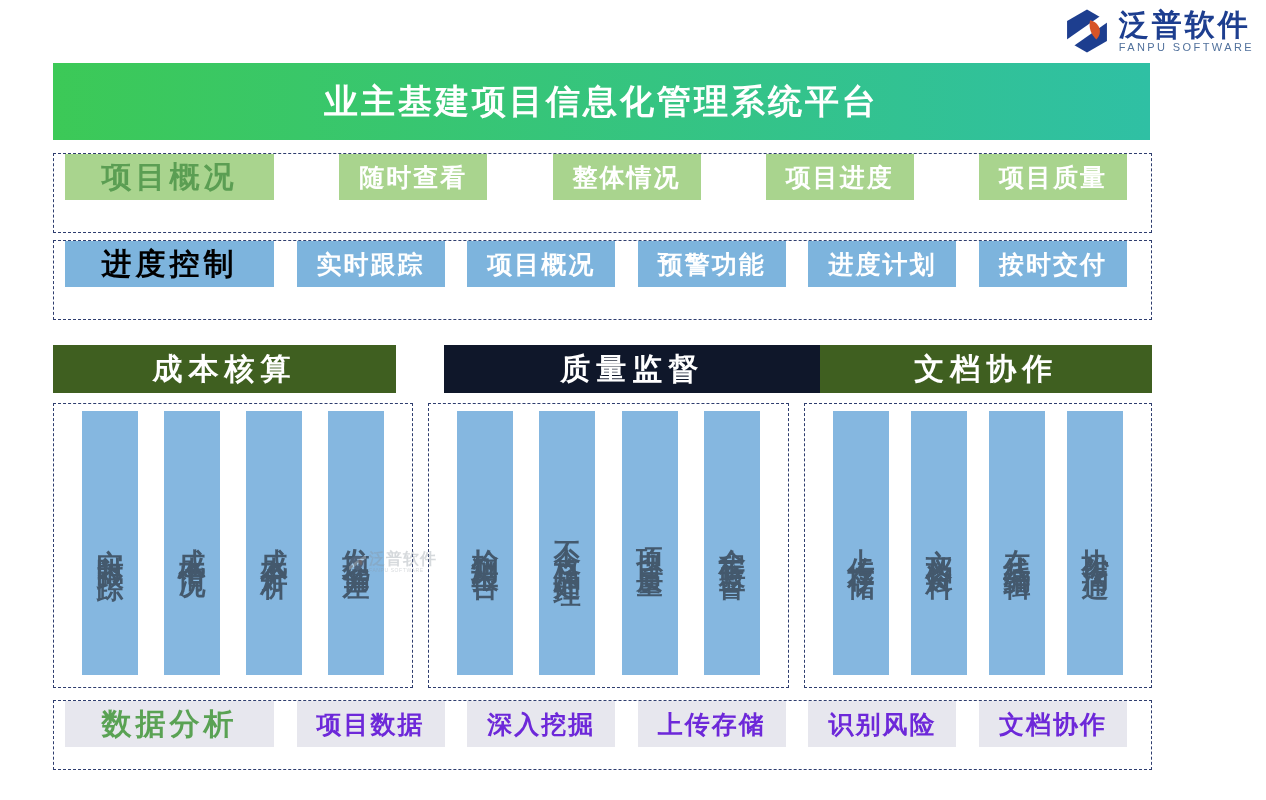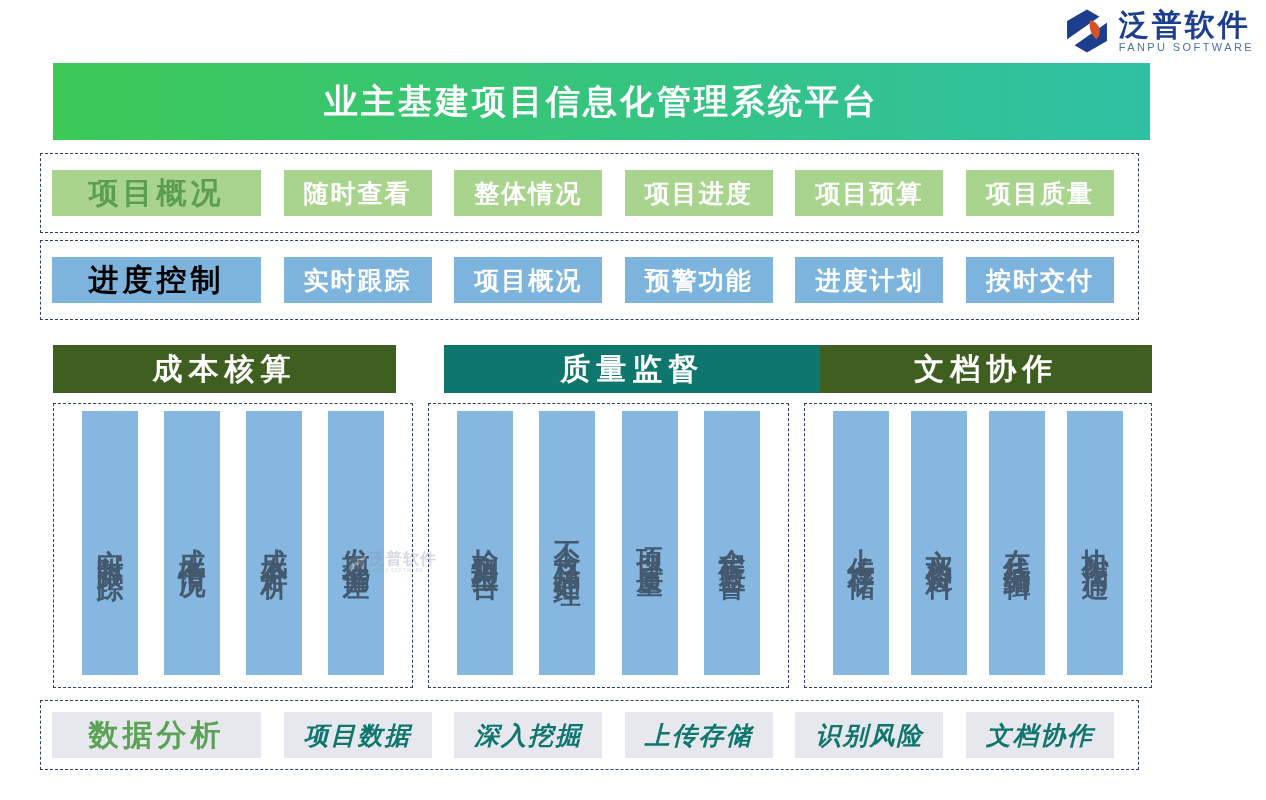--- a/index.html
+++ b/index.html
@@ -12,45 +12,45 @@
   .logo-name { font-size:30px; font-weight:bold; color:#1D3E8F; letter-spacing:3px; line-height:1.05; white-space:nowrap; }
   .logo-sub  { font-size:11px; color:#51719C; letter-spacing:2.4px; white-space:nowrap; }
 
   
   .banner { position:absolute; left:53px; top:63px; width:1097px; height:77px;
             background:linear-gradient(90deg,#3CC957,#2FC0A4);
             display:flex; align-items:center; justify-content:center; }
   .banner span { color:#ffffff; font-size:34px; font-weight:bold; letter-spacing:3px; }
 
   
-  .dashed-row { position:absolute; left:40px; width:1099px; box-sizing:border-box;
-                border:1.5px dashed #2E3D6E; display:flex; align-items:center;
+  .dashed-row { position:absolute; left:53px; width:1099px; box-sizing:border-box;
+                border:1.5px dashed #2E3D6E; display:flex; 
                 justify-content:space-between; padding:0 24px 0 11px; }
   .row1 { top:153px; height:80px; }
   .row2 { top:240px; height:80px; }
   .row-bottom { top:700px; height:70px; }
 
   .label-box { width:209px; height:46px; display:flex; align-items:center; justify-content:center;
                font-size:30px; font-weight:bold; letter-spacing:4px; }
   .item-box  { width:148px; height:46px; display:flex; align-items:center; justify-content:center;
                font-size:25px; font-weight:bold; letter-spacing:2px; }
   .green-label { background:#A9D48E; color:#5B9E53; }
   .green-item  { background:#A9D48E; color:#ffffff;margin-left:9px; }
   .blue-label  { background:#7DB4DD; color:#000000; }
   .blue-item   { background:#7DB4DD; color:#ffffff; }
   .gray-label  { background:#E7E7EE; color:#5AA254; }
-  .gray-item   { background:#E7E7EE; color:#0f766e;font-style:italic; }
+  .gray-item   { background:#E7E7EE; color:#6d28d9; }
 
   
   .headers-grid { position:absolute; left:53px; top:345px; width:1099px;
                   display:flex; justify-content:space-between; }
   .col-header { height:48px; display:flex; align-items:center; justify-content:center;
                 color:#ffffff; font-size:30px; font-weight:bold; letter-spacing:6px; }
   .hdr-1 { width:360px; background:#3F5F20; }
-  .hdr-2 { width:395px; background:#0f766e;margin-left:48px; }
+  .hdr-2 { width:395px; background:#0f172a;margin-left:48px; }
   .hdr-3 { width:348px; background:#3F5F20;text-align:center; }
 
   
   .cols-grid { position:absolute; left:53px; top:403px; width:1099px;
                display:flex; justify-content:space-between; }
   .col-box { box-sizing:border-box; height:285px; border:1.5px dashed #2E3D6E;
              display:flex; justify-content:space-between; padding:7px 28px 12px; }
   .col-1 { width:360px; } .col-2 { width:361px; } .col-3 { width:348px; }
   .vbar { width:56px; background:#85B7E0; display:flex; align-items:center; justify-content:center; }
   .vbar span { writing-mode:vertical-rl; text-orientation:upright; font-size:27px;
@@ -82,21 +82,20 @@
 
   <div class="banner">
     <span>业主基建项目信息化管理系统平台</span>
   </div>
 
   <div class="dashed-row row1">
     <div class="label-box green-label">项目概况</div>
     <div class="item-box green-item">随时查看</div>
     <div class="item-box green-item">整体情况</div>
     <div class="item-box green-item">项目进度</div>
-    <div class="item-box green-item">项目预算</div>
     <div class="item-box green-item">项目质量</div>
   </div>
 
   <div class="dashed-row row2">
     <div class="label-box blue-label">进度控制</div>
     <div class="item-box blue-item">实时跟踪</div>
     <div class="item-box blue-item">项目概况</div>
     <div class="item-box blue-item">预警功能</div>
     <div class="item-box blue-item">进度计划</div>
     <div class="item-box blue-item">按时交付</div>

